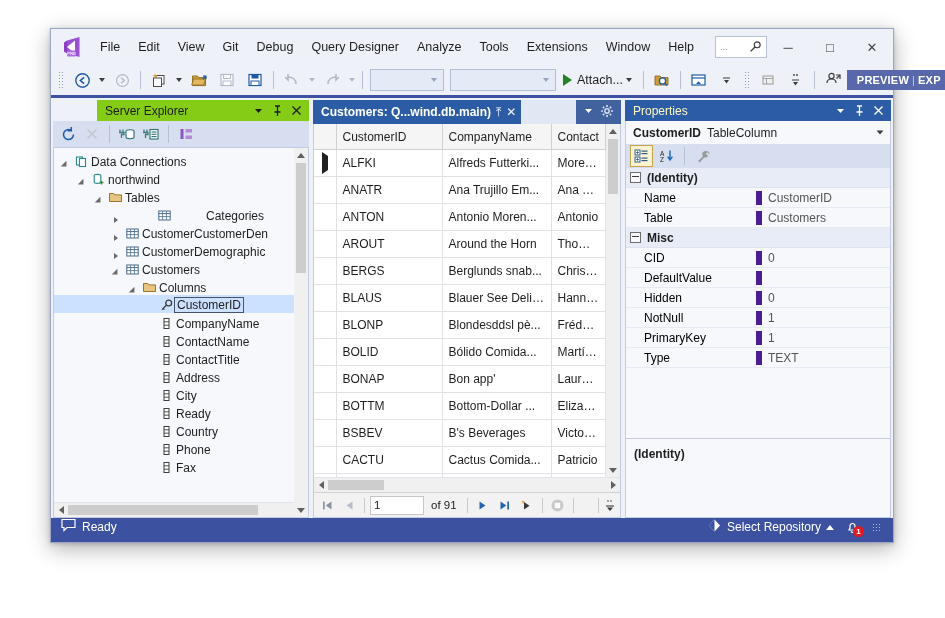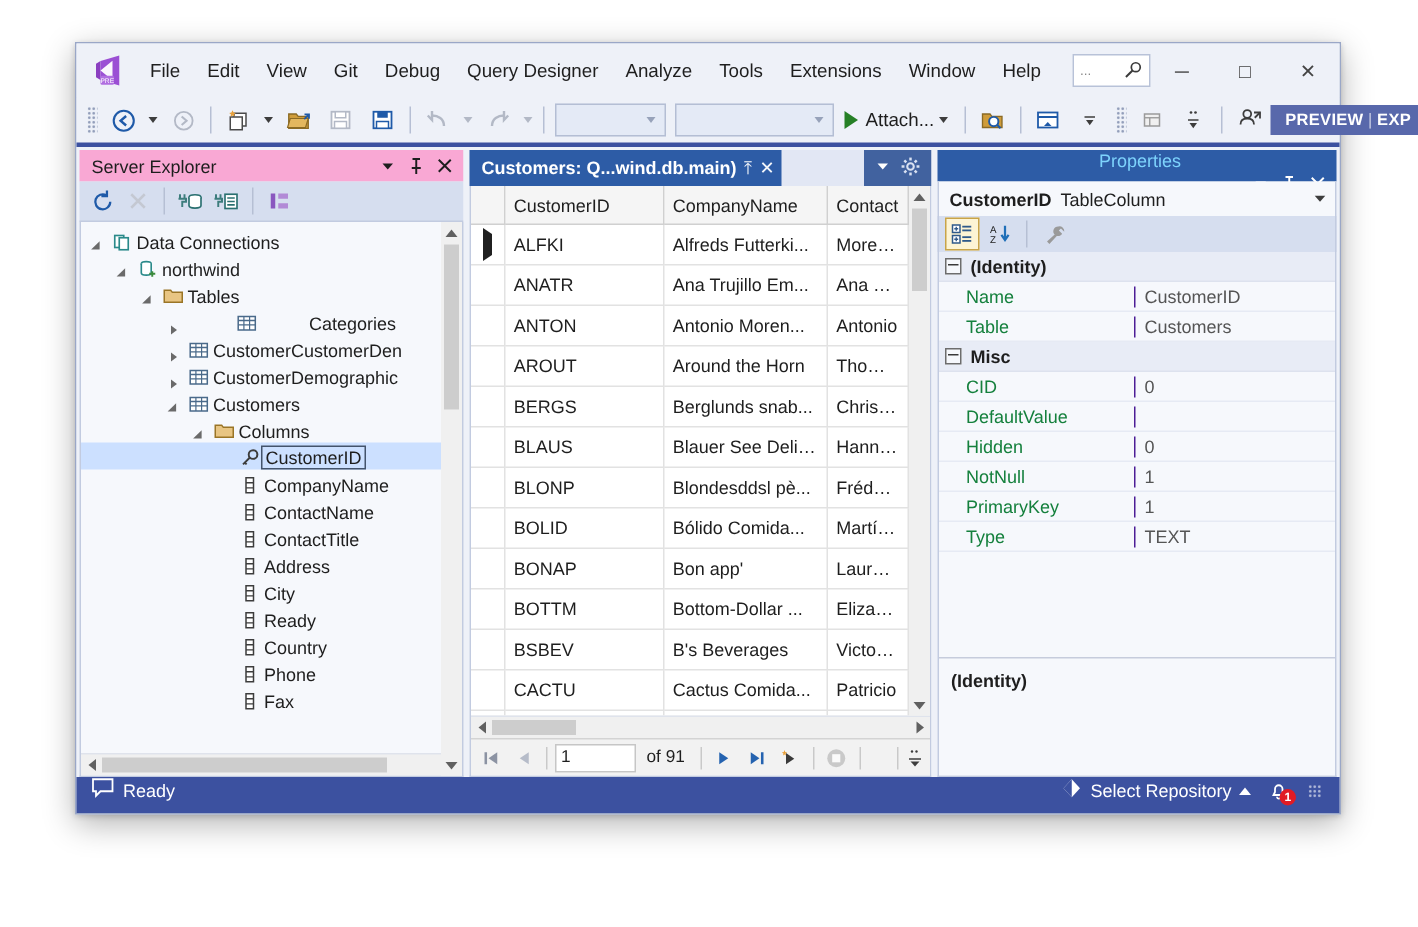--- a/index.html
+++ b/index.html
@@ -127,22 +127,22 @@
     padding: 2px 2px 0 2px;
     min-height: 0;
   }
   .pane { display: flex; flex-direction: column; min-height: 0; }
 
   .pane-title {
     height: 21px; display: flex; align-items: center;
     padding: 0 4px 0 8px;
     font-size: 12px; flex: none;
   }
-  .pane-title.inactive { background: #f9a8d4; color: #1e1e1e; }
-  .pane-title.active { background: #2d5ca6; color: #7dd3fc; flex-direction: column; }
+  .pane-title.inactive { background: #84cc16; color: #1e1e1e; margin-left: 44px; }
+  .pane-title.active { background: #2d5ca6; color: #fef9c3; }
   .pane-title .ttl { font-weight: normal; }
   .pane-title .btns { margin-left: auto; display: flex; align-items: center; gap: 2px; }
   .pt-btn {
     width: 17px; height: 17px;
     display: flex; align-items: center; justify-content: center;
     font-size: 11px;
   }
 
   
   .se-pane { width: 256px; flex: none; }
@@ -310,22 +310,22 @@
     margin-right: 6px; position: relative; background: #f6f8fc; flex: none;
   }
   .expander:after {
     content: ""; position: absolute; left: 1px; right: 1px; top: 3px;
     height: 1px; background: #3a3a3a;
   }
   .prow {
     height: 19px; display: flex; align-items: center;
     font-size: 12px; border-bottom: 1px solid #e6eaf4;
   }
-  .pk { width: 112px; padding-left: 18px; color: #15803d; flex: none;
-        border-right: 1px solid #4c1d95; overflow: hidden; white-space: nowrap; }
+  .pk { width: 112px; padding-left: 18px; color: #000000; flex: none;
+        border-right: 6px solid #4c1d95; overflow: hidden; white-space: nowrap; }
   .pv { padding-left: 6px; color: #555; flex: 1 1 auto; overflow: hidden; white-space: nowrap; }
   .prop-desc {
     border-top: 1px solid #c6ccdc; background: #f6f8fc;
     padding: 8px 8px; flex: none; height: 62px;
     font-size: 12px; font-weight: bold;
   }
 
   
   .statusbar {
     height: 24px; background: #3c51a0; color: #fff;

